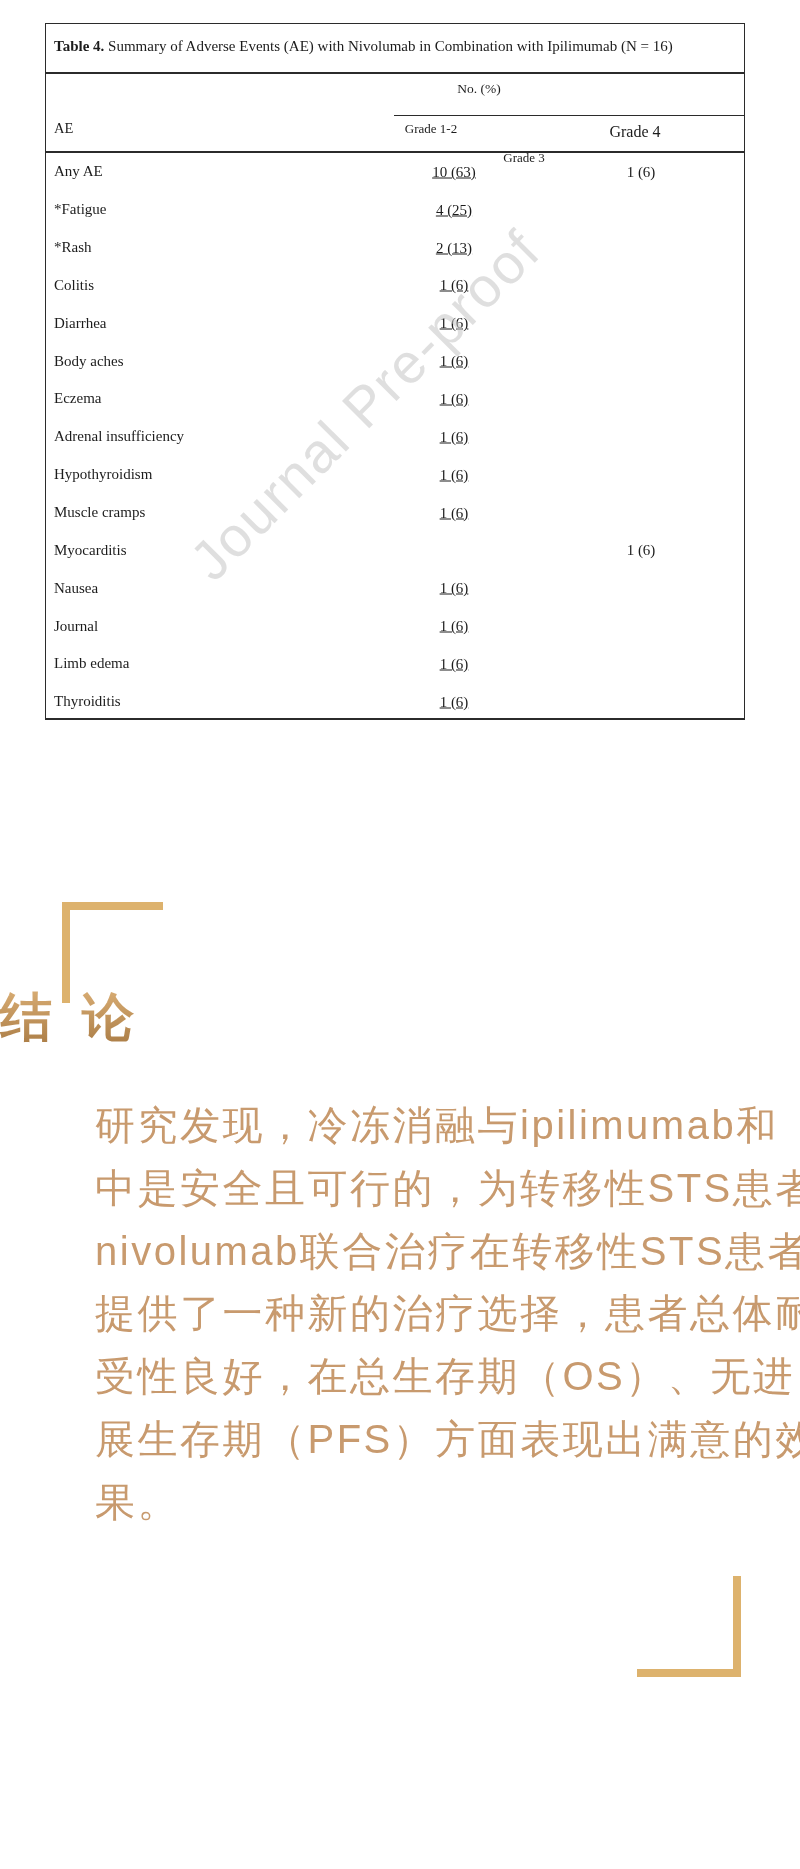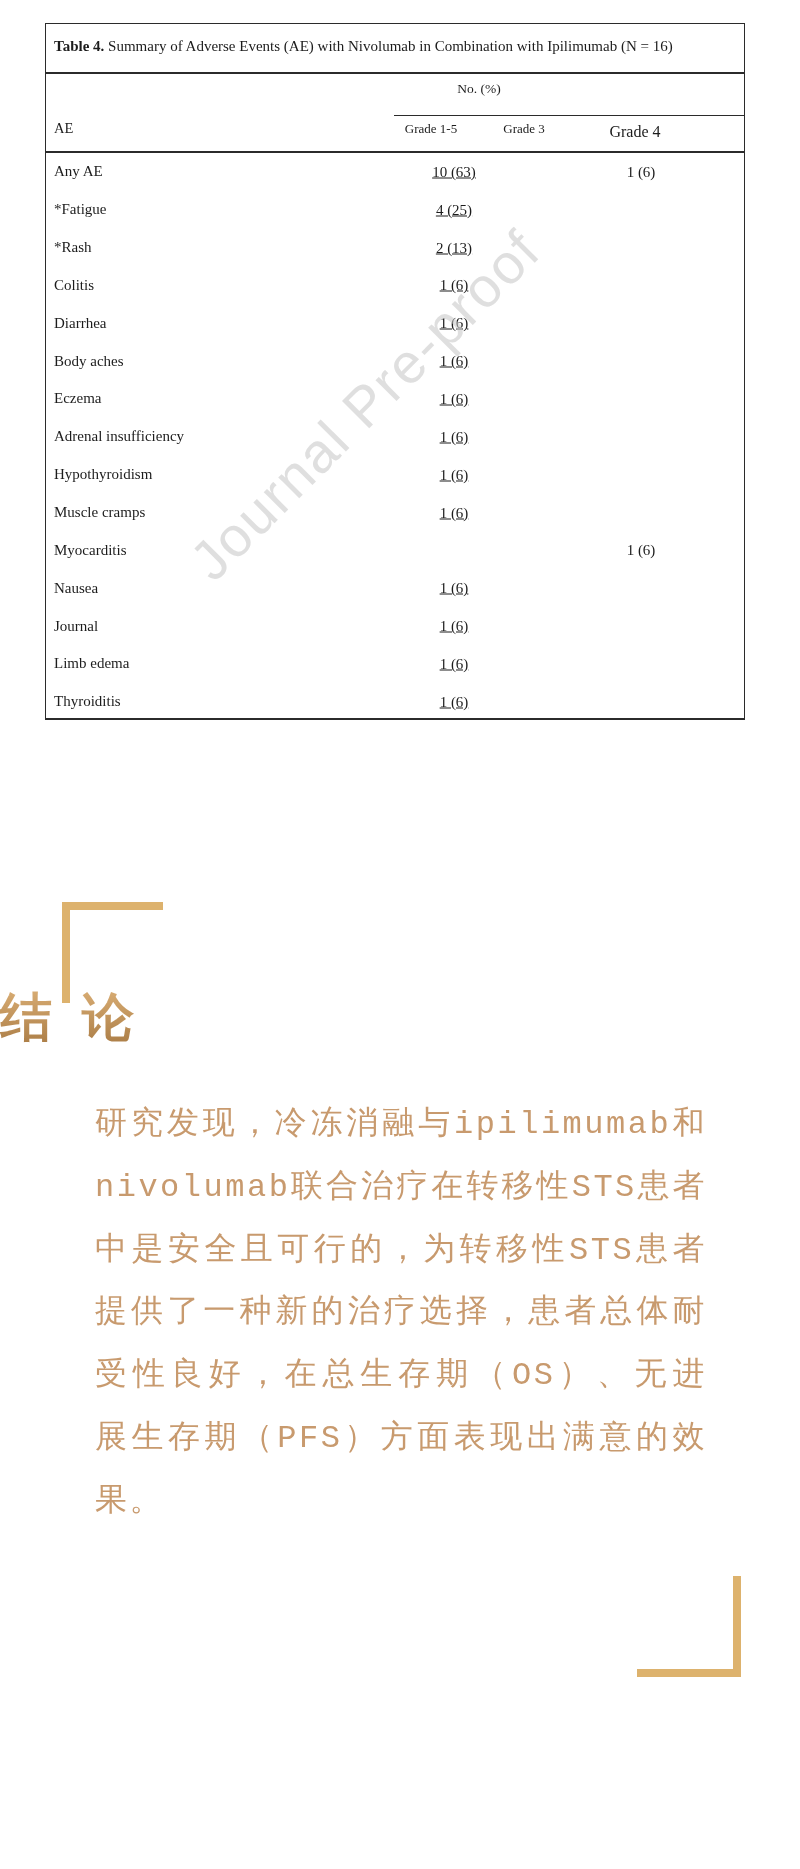--- a/index.html
+++ b/index.html
@@ -14,21 +14,21 @@
   .tbl-title b{font-weight:bold;}
   .rule{position:absolute;background:#2b2b2b;height:1.5px;}
   .rule-under-title{left:0;right:0;top:48px;}
   .rule-span{left:348px;right:0;top:91px;height:1px;}
   .rule-header-bottom{left:0;right:0;top:127px;}
   .group-head{position:absolute;top:57px;left:433px;transform:translateX(-50%);
               font-size:13.5px;}
   .col-ae{position:absolute;left:8px;top:96px;font-size:14.5px;}
   .col-h{position:absolute;top:97px;transform:translateX(-50%);font-size:13px;white-space:nowrap;}
   .col-h.g12{left:385px;}
-  .col-h.g3{left:478px;}
+  .col-h.g3{left:478px;margin-top:29px;}
   .col-h.g4{left:589px;font-size:16px;top:99px;}
   .ae-body{position:absolute;left:0;top:129px;right:0;}
   .ae-row{position:relative;height:37.85px;display:flex;align-items:center;}
   .ae-name{padding-left:8px;font-size:15px;white-space:nowrap;}
   .val{position:absolute;top:50%;transform:translate(-50%,-50%);font-size:15px;white-space:nowrap;}
   .val.g12{left:408px;text-decoration:underline;}
   .val.g3{left:478px;}
   .val.g4{left:595px;}
 
   
@@ -45,39 +45,39 @@
               border-right:8px solid var(--gold,#ddb26d);border-bottom:8px solid var(--gold,#ddb26d);
               box-sizing:border-box;}
   .conclusion-title{position:absolute;left:0;top:981px;width:800px;text-align:left;
               font-size:52px;font-weight:bold;letter-spacing:6px;line-height:72px;
               font-family:"DejaVu Serif","Liberation Serif",serif;
               color:#bd8d55;
               background:linear-gradient(180deg,#d9ad74 10%,#a87a43 95%);
               -webkit-background-clip:text;background-clip:text;
               -webkit-text-fill-color:transparent;}
   .conclusion-text{position:absolute;left:95px;top:1094px;width:612px;
-              font-family:Liberation Mono, monospace;
-              color:var(--gold-text,#c89a6e);font-size:32px;}
+              font-family:Liberation Sans, sans-serif;
+              color:var(--gold-text,#c89a6e);font-size:40px;}
   .c-line{height:62.8px;line-height:62.8px;letter-spacing:2.5px;
           text-align:justify;text-align-last:justify;white-space:nowrap;}
   .c-line.last{text-align:left;text-align-last:left;}
 </style>
 </head>
 <body>
 
 <div class="ae-table">
   <div class="tbl-title"><b>Table 4.</b><span> Summary of Adverse Events (AE) with Nivolumab in Combination with Ipilimumab (N = 16)</span></div>
 
   <div class="rule rule-under-title"></div>
 
   <div class="group-head">No. (%)</div>
   <div class="rule rule-span"></div>
 
   <div class="col-ae">AE</div>
-  <div class="col-h g12">Grade 1-5</div>
+  <div class="col-h g12">Grade 1-2</div>
   <div class="col-h g3">Grade 3</div>
   <div class="col-h g4">Grade 4</div>
 
   <div class="rule rule-header-bottom"></div>
 
   <div class="ae-body">
       <div class="ae-row">
         <span class="ae-name">Any AE</span>
         <span class="val g12">10 (63)</span>
         <span class="val g3"></span>
@@ -172,19 +172,19 @@
 
 <div class="watermark">Journal Pre-proof</div>
 
 <div class="bracket-tl"></div>
 <div class="bracket-br"></div>
 
 <div class="conclusion-title">结 论</div>
 
 <div class="conclusion-text">
     <div class="c-line">研究发现，冷冻消融与ipilimumab和</div>
+    <div class="c-line">中是安全且可行的，为转移性STS患者</div>
     <div class="c-line">nivolumab联合治疗在转移性STS患者</div>
-    <div class="c-line">中是安全且可行的，为转移性STS患者</div>
     <div class="c-line">提供了一种新的治疗选择，患者总体耐</div>
     <div class="c-line">受性良好，在总生存期（OS）、无进</div>
     <div class="c-line">展生存期（PFS）方面表现出满意的效</div>
     <div class="c-line last">果。</div>
   </div>
 
 </body></html>

